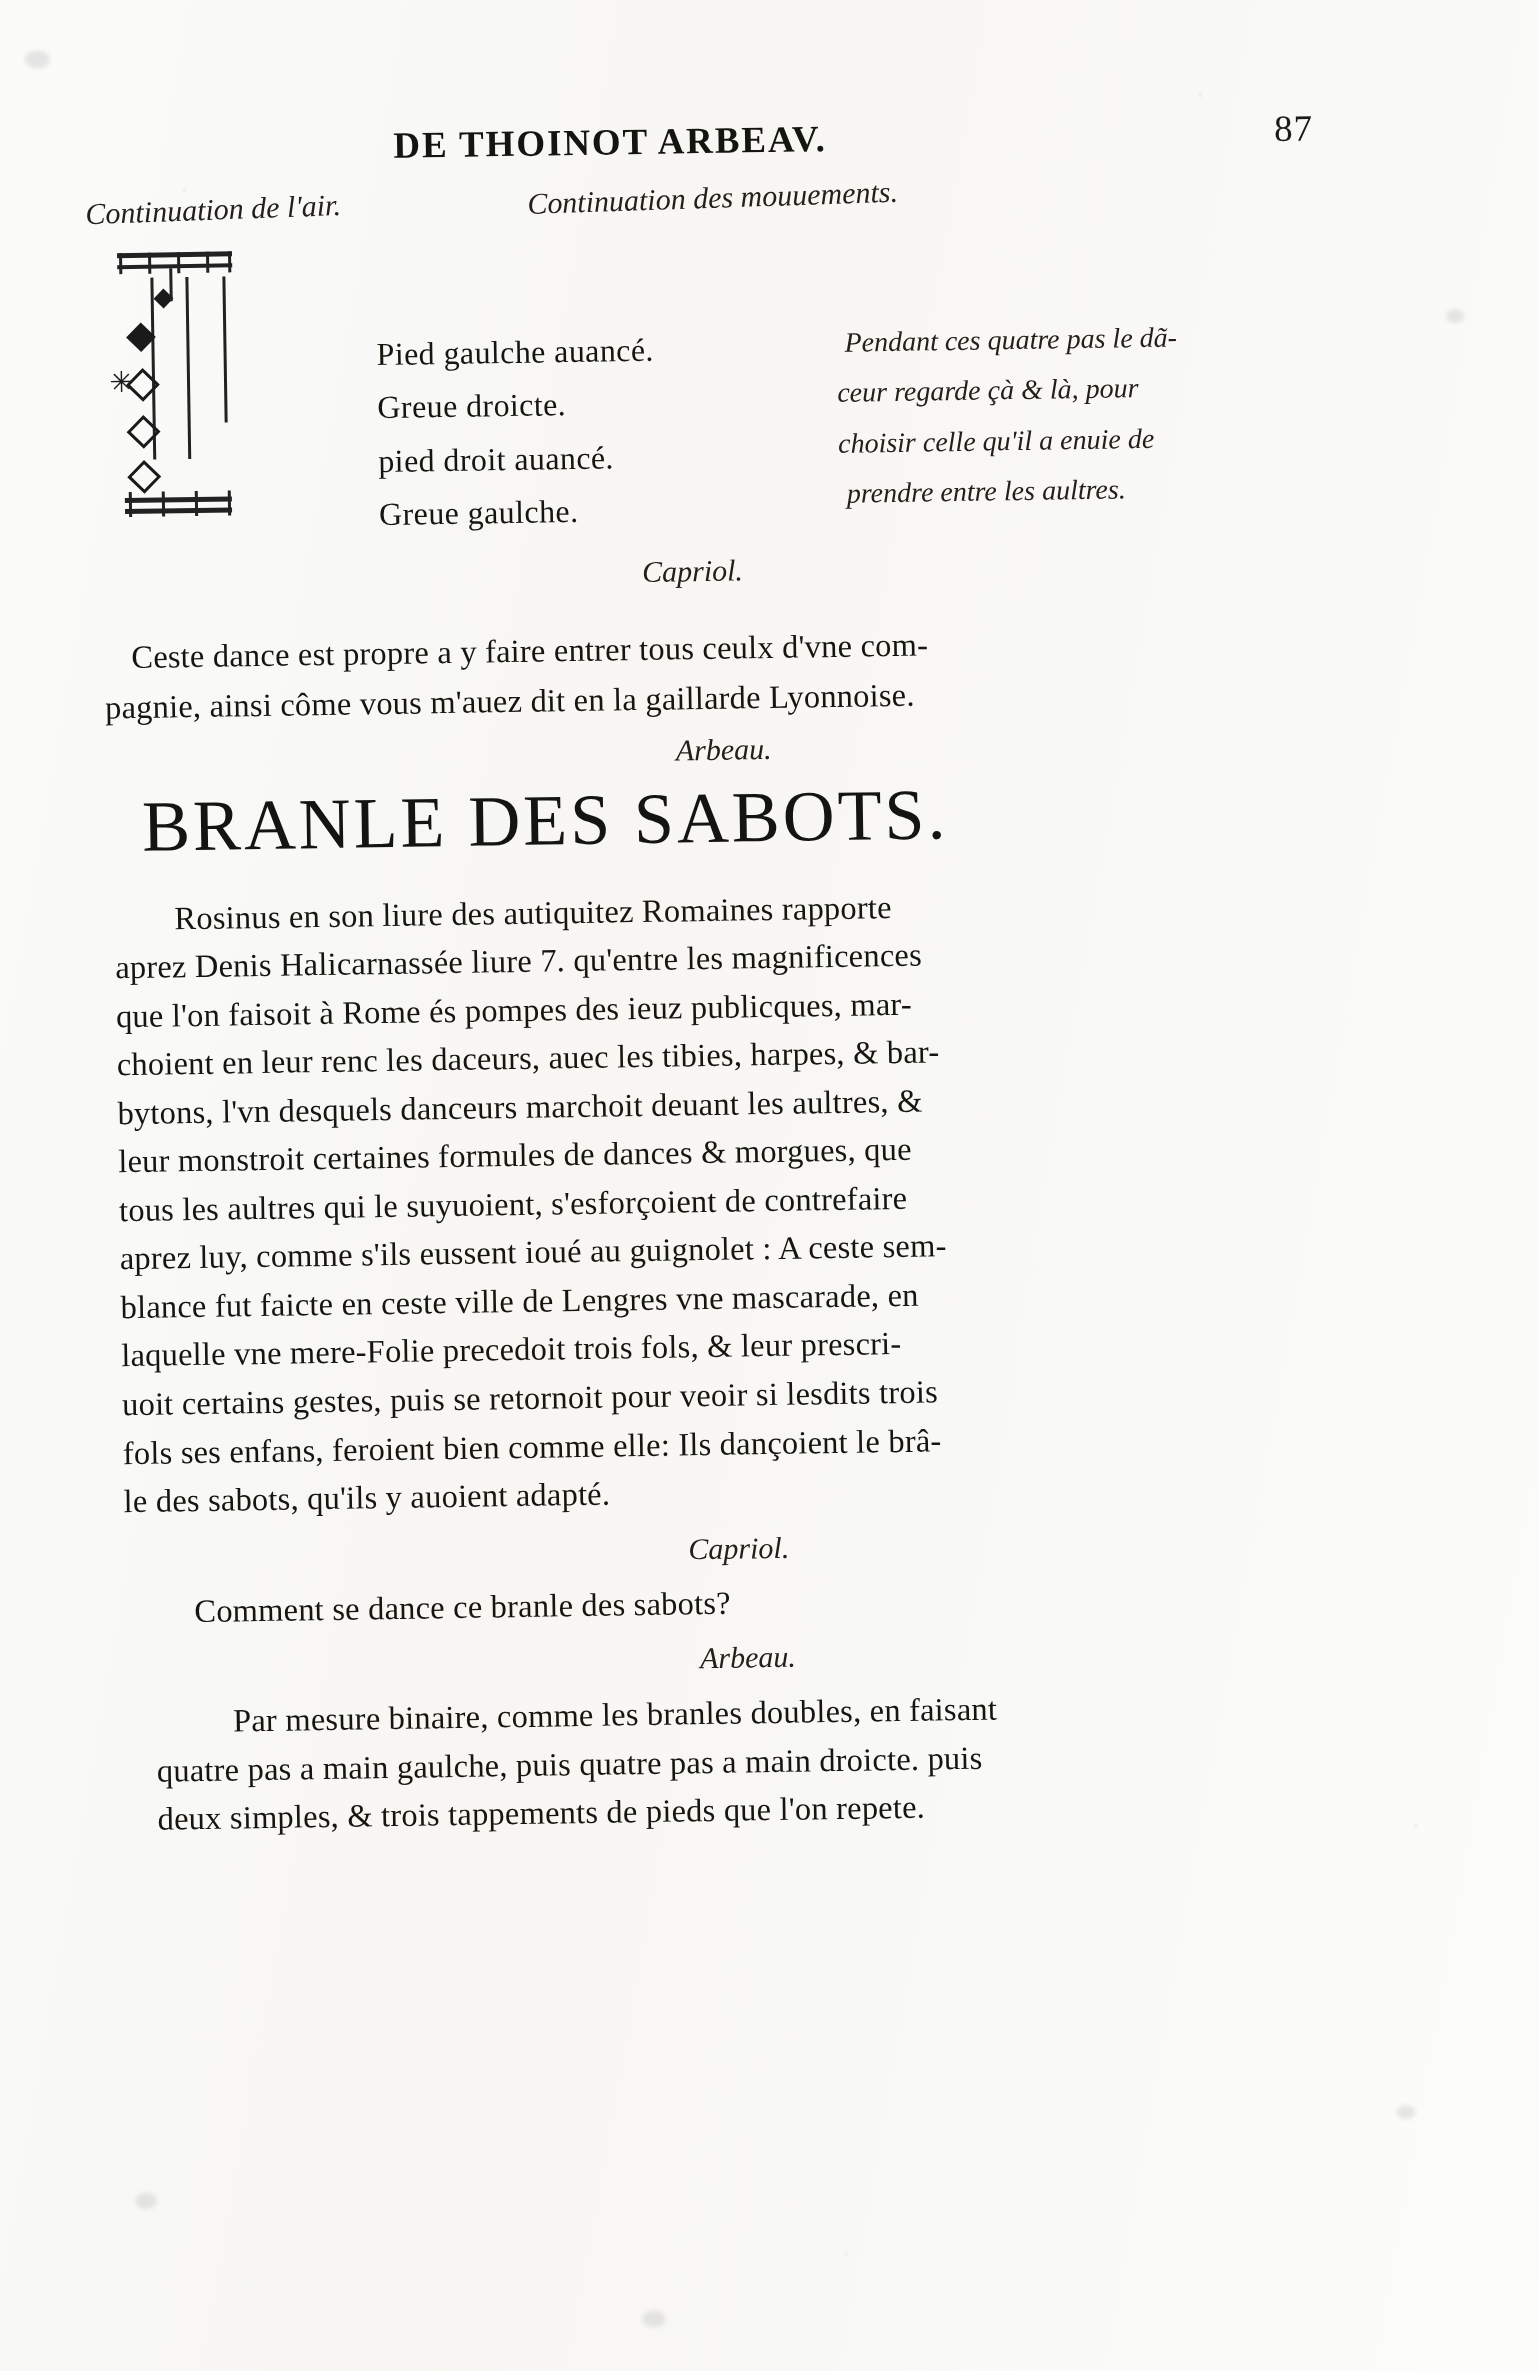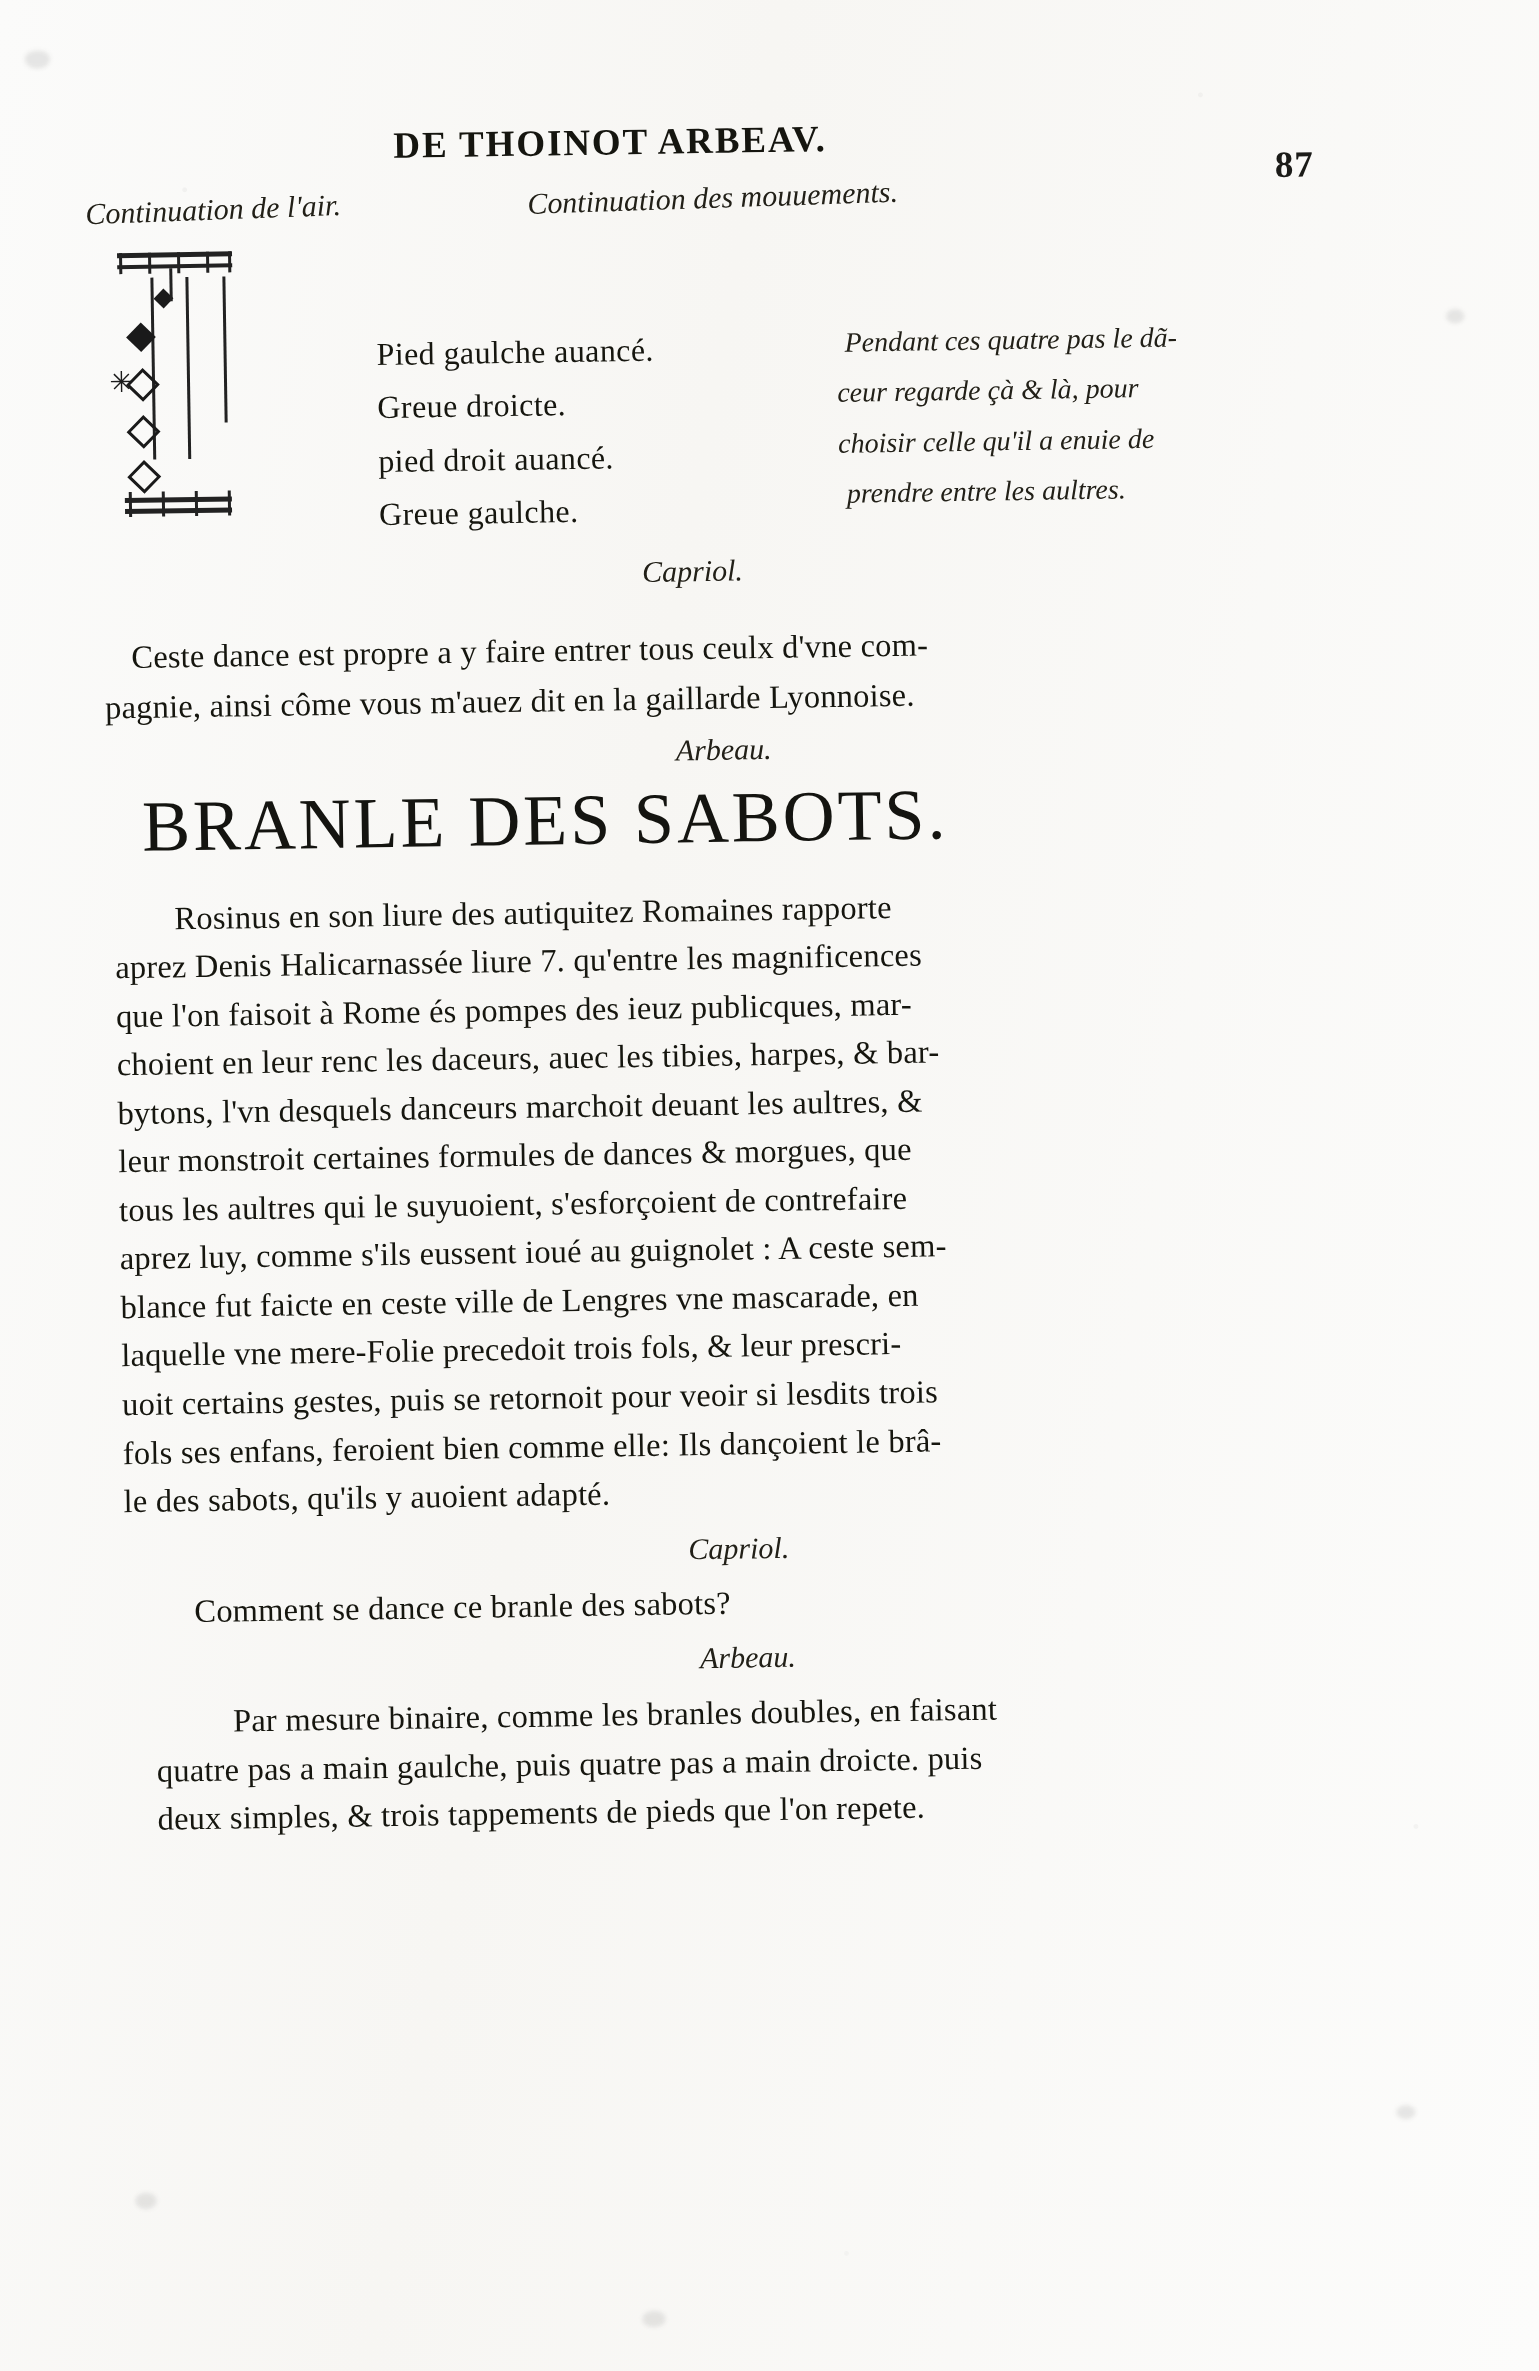--- a/index.html
+++ b/index.html
@@ -43,24 +43,23 @@
   
   .runhead {
     font-family: "Liberation Serif", serif;
     font-weight: 700;
     letter-spacing: 1.9px;
     font-size: 37px;
     color: #15150f;
   }
   .folio {
     font-family: "Liberation Serif", serif;
-    font-weight: 700;
+    font-weight: 400;
     font-size: 37px;
     letter-spacing: 1px;
-    margin-top: 36px;
   }
 
   
   .ital {
     font-style: italic;
     font-family: "Liberation Serif", serif;
     color: #222018;
   }
 
   

